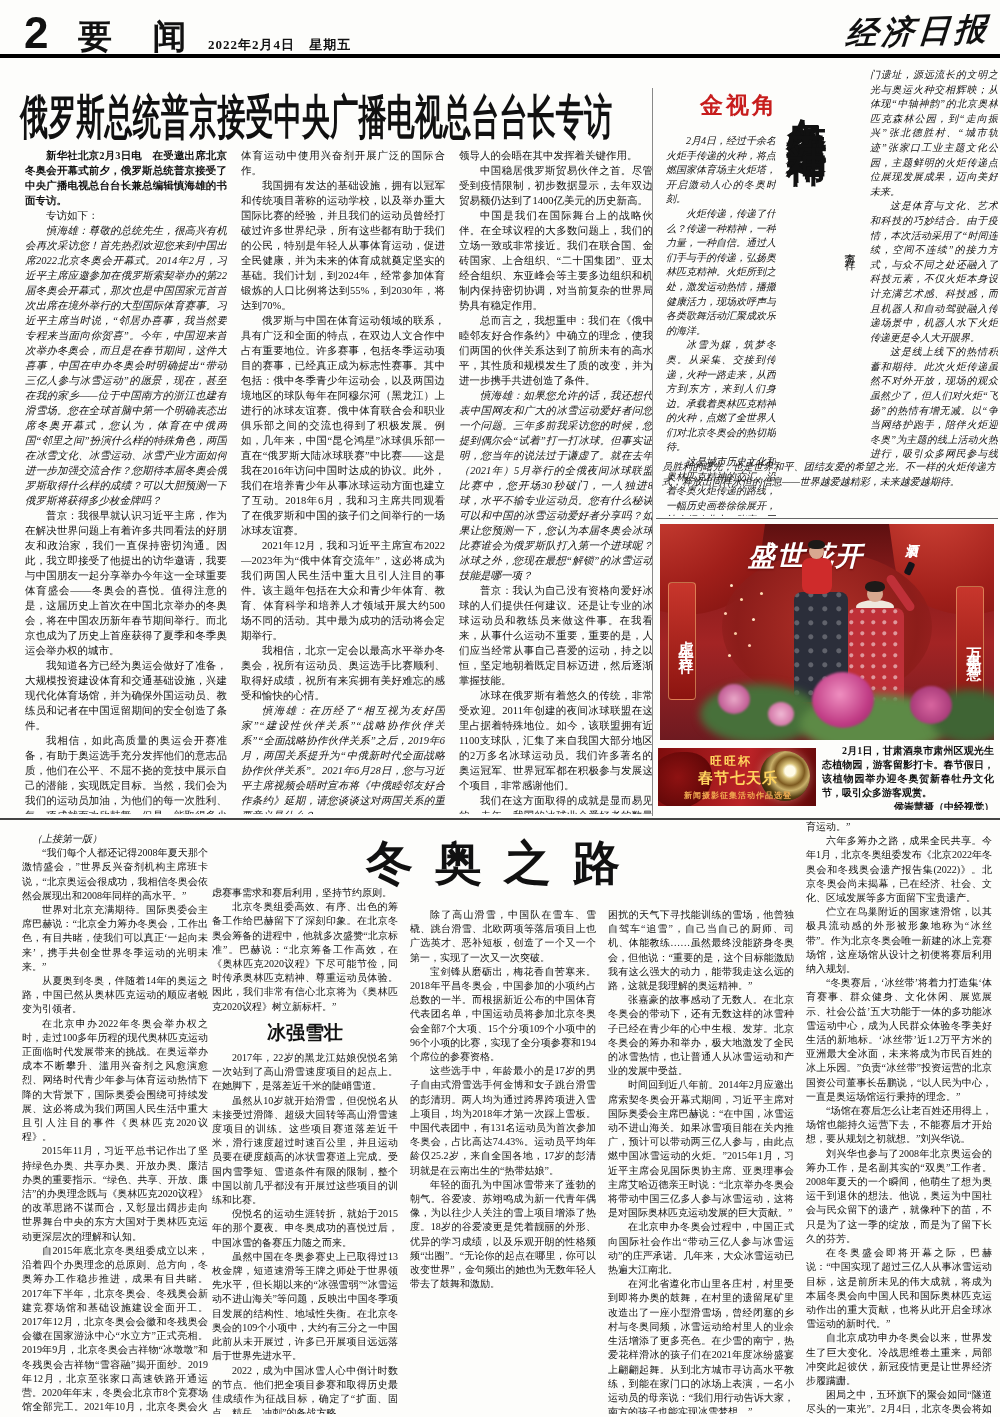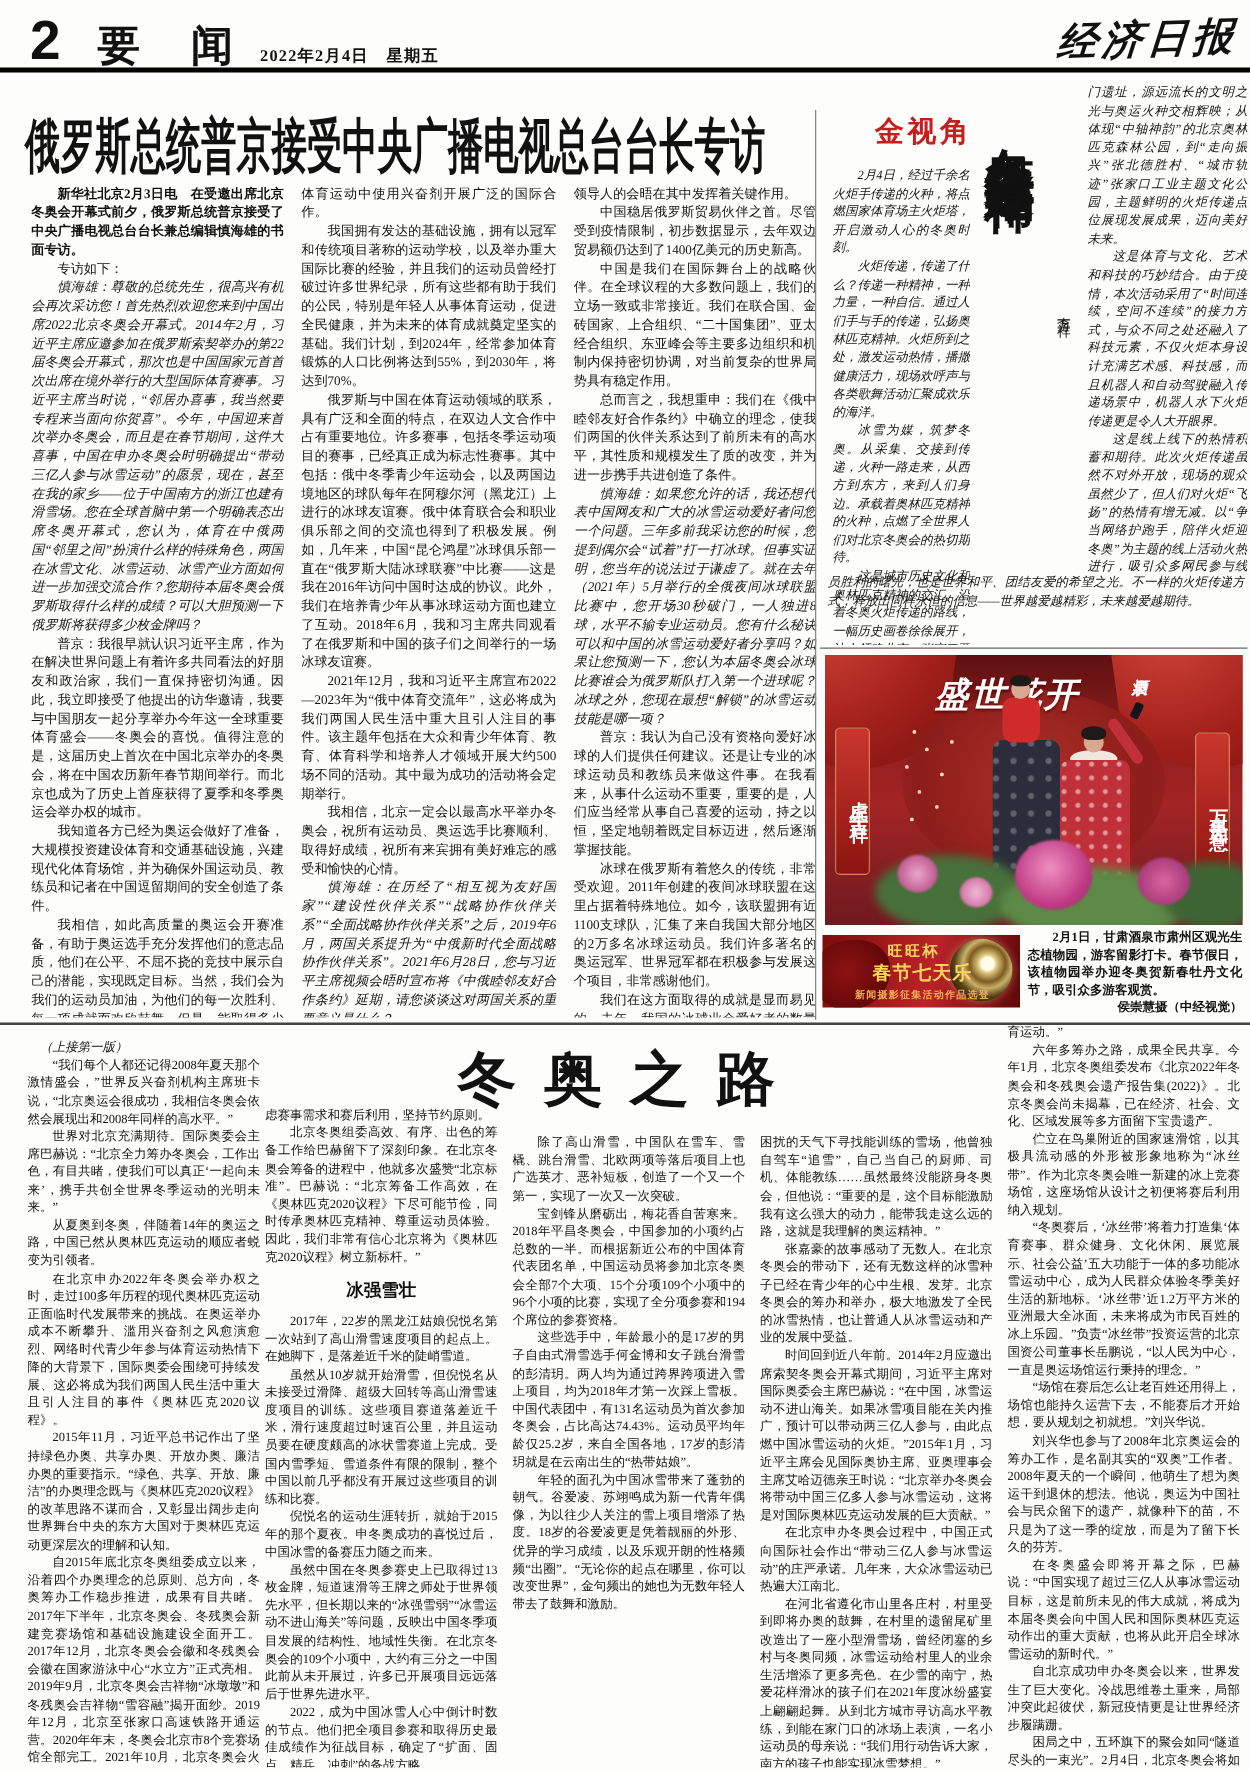--- a/index.html
+++ b/index.html
@@ -17,21 +17,21 @@
       font-weight:900;font-size:47px;white-space:nowrap;transform:scaleX(0.60);transform-origin:left top;letter-spacing:0px;}
   .mcol{position:absolute;top:148px;height:666px;overflow:hidden;font-size:10.5px;line-height:15px;}
   .mcol1{left:25px;width:202px;}
   .mcol2{left:241px;width:204px;}
   .mcol3{left:459px;width:194px;}
   p{margin:0;text-indent:2em;text-align:justify;}
   p.intro{font-weight:bold;}
   p.q{font-style:italic;}
   p.cont{text-indent:0;}
   p.note{text-indent:1em;font-style:italic;}
-  p.h{font-family:Liberation Mono, monospace;font-weight:bold;font-size:14px;text-align:center;text-indent:0;margin:13px 0 10px 0;}
+  p.h{font-family:Liberation Mono, monospace;font-weight:bold;font-size:19px;text-align:center;text-indent:0;margin:13px 0 10px 0;}
   .vrule{position:absolute;left:652px;top:88px;width:1px;height:728px;background:#888;}
   
   .jin{position:absolute;left:660px;top:64px;width:338px;height:452px;overflow:hidden;}
   .jin-label{position:absolute;left:28px;top:26px;font-family:"Liberation Sans",sans-serif;
       font-weight:900;font-size:23px;color:#c71d1d;letter-spacing:3px;margin-left:12px;}
   .jin-leftcol{position:absolute;left:6px;top:70px;width:110px;height:382px;overflow:hidden;
       font-size:10px;line-height:14.6px;font-style:italic;}
   .jin-headline{position:absolute;left:116px;top:22px;height:400px;writing-mode:vertical-rl;
       font-family:"Liberation Sans",sans-serif;font-weight:900;font-size:40px;letter-spacing:3px;line-height:62px;}
   .jin-author{position:absolute;left:182px;top:180px;writing-mode:vertical-rl;font-size:11px;letter-spacing:3px;}

